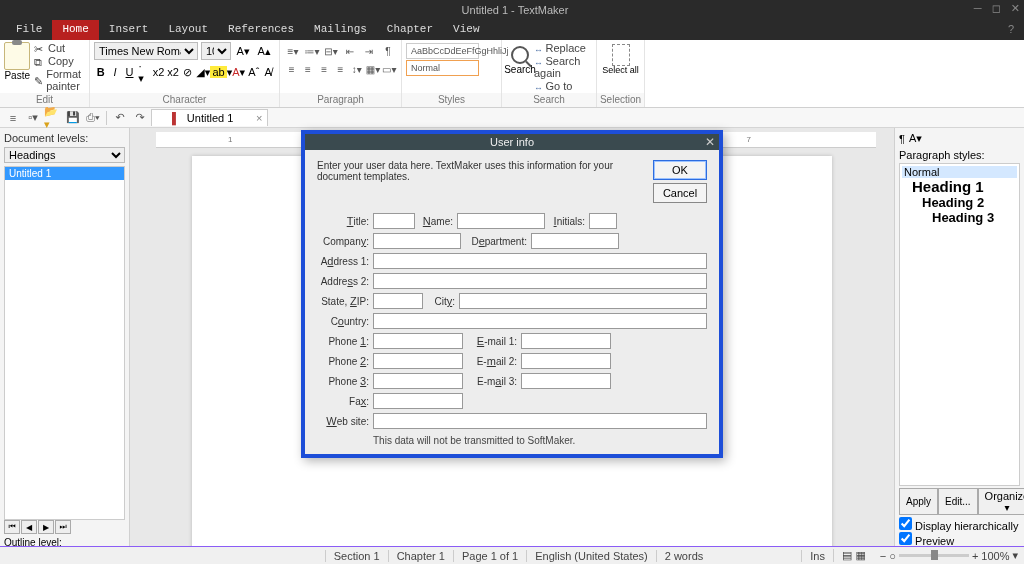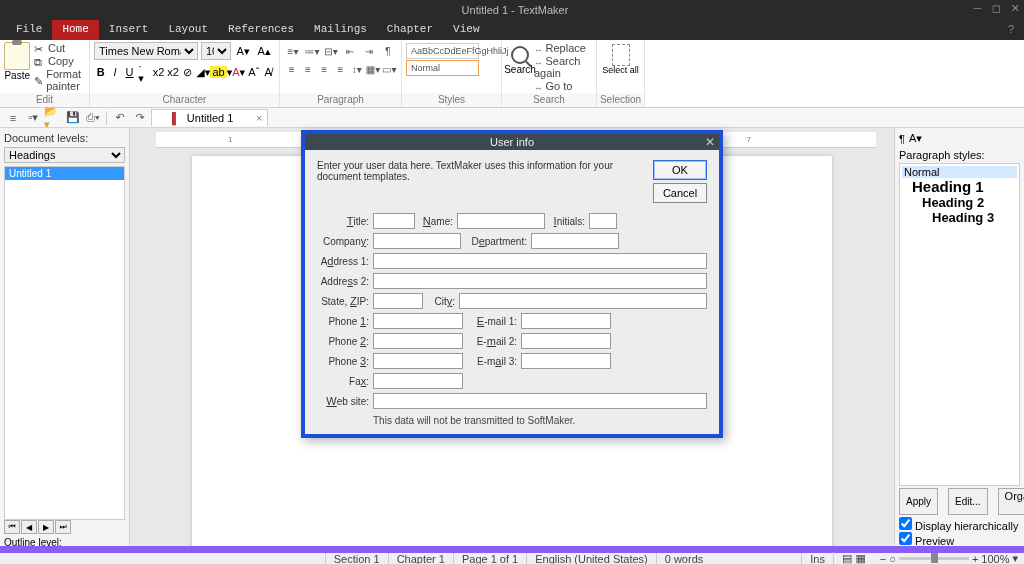--- a/index.html
+++ b/index.html
@@ -95,29 +95,29 @@
 .page { background: #fff; margin: 8px auto 0; width: 640px; height: 800px; box-shadow: 0 0 4px rgba(0,0,0,0.2); }
 
 .rightpanel { width: 130px; background: #f4f4f4; border-left: 1px solid #d0d0d0; padding: 4px; display: flex; flex-direction: column; }
 .rightpanel .tool { display: flex; gap: 4px; align-items: center; margin-bottom: 4px; }
 .rightpanel .hdr { font-size: 11px; margin-bottom: 2px; }
 .rightpanel .tree { flex: 1; background: #fff; border: 1px solid #ccc; padding: 2px; font-size: 11px; }
 .rightpanel .tree .root { background: #d4e8ff; padding: 0 2px; }
 .rightpanel .tree .h1 { font-size: 15px; font-weight: bold; padding-left: 10px; }
 .rightpanel .tree .h2 { font-size: 13px; font-weight: bold; padding-left: 20px; }
 .rightpanel .tree .h3 { font-size: 13px; font-weight: bold; padding-left: 30px; }
-.rightpanel .btnrow { display: flex; gap: 10px; margin-top: 2px; }
+.rightpanel .btnrow { display: flex; gap: 0; margin-top: 2px; }
 .rightpanel .btnrow button { border: 1px solid #aaa; background: #f0f0f0; padding: 1px 6px; font-size: 10px; }
 .rightpanel .chks { font-size: 10px; margin-top: 2px; }
 .rightpanel .chks label { display: block; }
 .rightpanel .showrow { display: flex; gap: 3px; align-items: center; margin-top: 2px; }
 .rightpanel .showrow select { flex: 1; border: 1px solid #aaa; font-size: 10px; }
 
 
-.statusbar { background: #f0f0f0; border-top: 7px solid #8b5cf6; height: 18px; display: flex; align-items: center; font-size: 10px; color: #444; position: absolute; bottom: 0; left: 0; right: 0; }
+.statusbar { background: #f0f0f0; border-top: 1px solid #8b5cf6; height: 18px; display: flex; align-items: center; font-size: 10px; color: #444; position: absolute; bottom: 0; left: 0; right: 0; }
 .statusbar .cell { border-left: 1px solid #ccc; padding: 0 8px; }
 .statusbar .spacer { flex: 1; }
 .statusbar .zoom { display: flex; align-items: center; gap: 3px; padding: 0 6px; }
 .statusbar .slider { width: 70px; height: 3px; background: #ccc; position: relative; }
 .statusbar .slider .thumb { width: 7px; height: 10px; background: #888; position: absolute; top: -4px; left: 32px; }
 
 
 .overlay { position: absolute; inset: 0; display: flex; align-items: flex-start; justify-content: center; }
 .dialog { margin-top: 130px; width: 422px; background: #ededed; border: 4px solid #1d4ed8; box-shadow: 3px 3px 10px rgba(0,0,0,0.3); }
 .dialog .dtitle { background: #3a4a4f; color: #eee; padding: 2px 6px; font-size: 11px; display: flex; justify-content: center; position: relative; }
@@ -339,21 +339,21 @@
     </div>
   </div>
 </div>
 
 <div class="statusbar">
   <div class="spacer"></div>
   <div class="cell">Section 1</div>
   <div class="cell">Chapter 1</div>
   <div class="cell">Page 1 of 1</div>
   <div class="cell">English (United States)</div>
-  <div class="cell">0 words</div>
+  <div class="cell">2 words</div>
   <div class="cell" style="width:90px"></div>
   <div class="cell">Ins</div>
   <div class="cell">▤ ▦</div>
   <div class="zoom">
     <span>−</span>
     <span>○</span>
     <div class="slider">
         <div class="thumb"></div>
       </div>
     <span>+</span>
@@ -398,20 +398,24 @@
         <label class="lab1">Addre<u>s</u>s 2:</label>
         <input style="flex: 1 1 0%;">
       </div>
       <div class="frow">
         <label class="lab1">State, <u>Z</u>IP:</label>
         <input style="width: 50px;">
         <label style="width:28px;text-align:right">Cit<u>y</u>:</label>
         <input style="flex: 1 1 0%;">
       </div>
       <div class="frow">
+        <label class="lab1">C<u>o</u>untry:</label>
+        <input style="flex: 1 1 0%;">
+      </div>
+      <div class="frow">
         <label class="lab1">Phone <u>1</u>:</label>
         <input style="width: 90px;">
         <label style="width:50px;text-align:right"><u>E</u>-mail 1:</label>
         <input style="width: 90px;">
       </div>
       <div class="frow">
         <label class="lab1">Phone <u>2</u>:</label>
         <input style="width: 90px;">
         <label style="width:50px;text-align:right">E-<u>m</u>ail 2:</label>
         <input style="width: 90px;">

